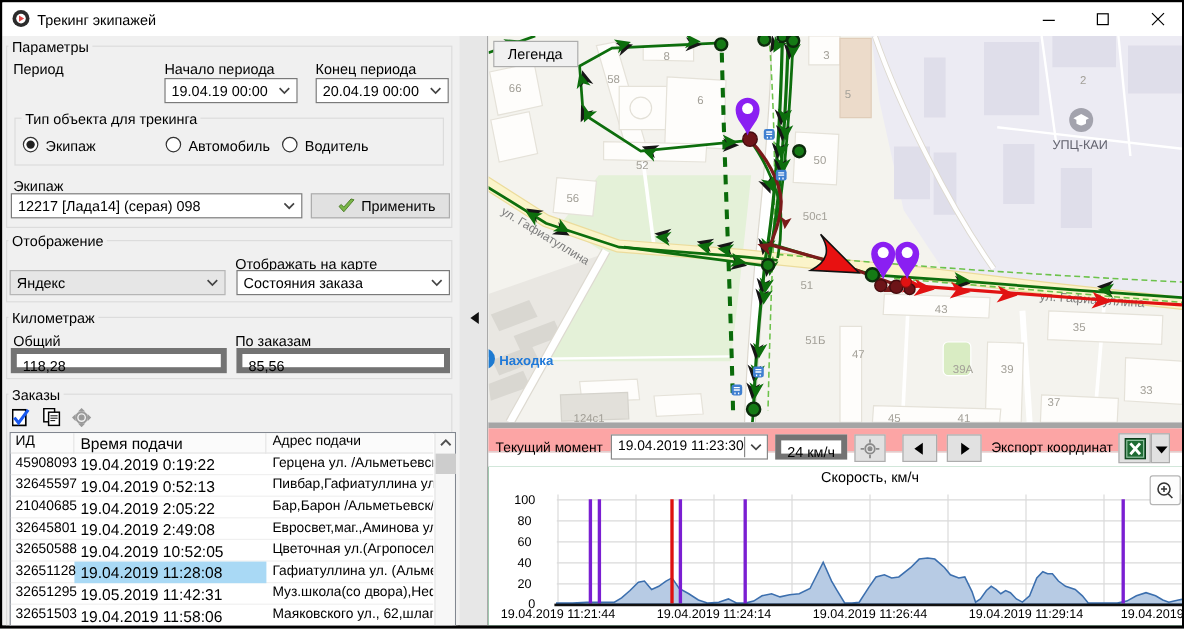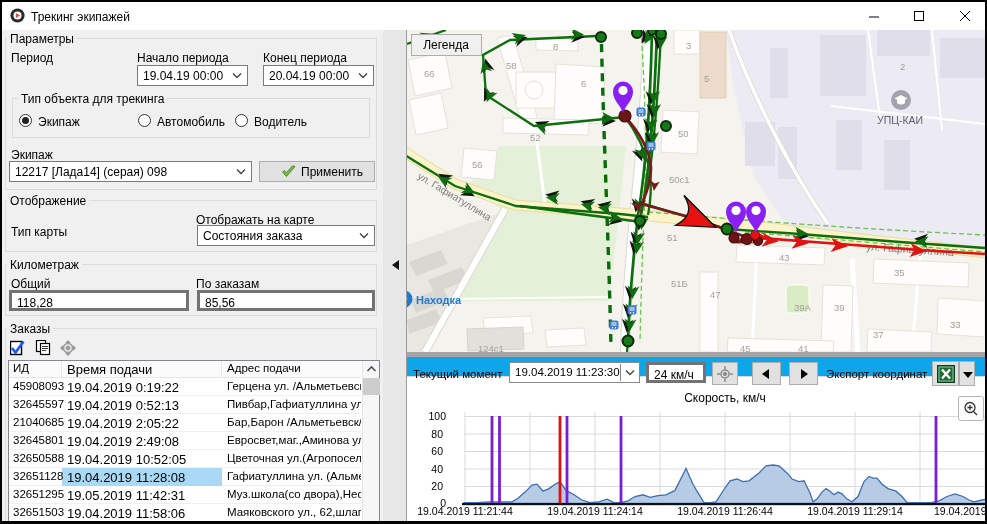--- a/index.html
+++ b/index.html
@@ -11,30 +11,30 @@
 .capbtn{position:absolute;top:0;width:34px;height:28px}
 #tmin{left:855px}#tmax{left:900px}#tclose{left:946px}
 .lbl{position:absolute;white-space:nowrap;font-size:12px}
 #lpanel{position:absolute;left:0;top:28px;width:380px;height:491px;background:#f0f0f0;overflow:hidden}
 .grp{position:absolute;border:1px solid #dcdcdc}
 .grplbl{position:absolute;background:#f0f0f0;padding:0 3px;white-space:nowrap;font-size:12px}
 .combo{position:absolute;background:#fff;border:1px solid #7a7a7a;height:21px}
 .combo .ctext{position:absolute;left:5px;top:3px;font-size:12px;white-space:nowrap}
 .chev{position:absolute;right:1px;top:1px;bottom:1px;width:18px;background:#fff}
 .chev svg{position:absolute;left:3px;top:5px}
-.input{position:absolute;background:#fff;border:3px solid #737373;height:21px;font-size:12px}
+.input{position:absolute;background:#fff;border:5px solid #737373;height:21px;font-size:12px}
 .input .ctext{position:absolute;left:5px;top:3px;white-space:nowrap}
 .radio{position:absolute;width:13px;height:13px;border:1px solid #333;border-radius:50%;background:#fff}
 .radio.on::after{content:"";position:absolute;left:2px;top:2px;width:7px;height:7px;border-radius:50%;background:#222}
 #splitter{position:absolute;left:381px;top:28px;width:24px;height:491px;background:#e7e7e7;border-right:1px solid #9a9a9a}
 #splitarr{position:absolute;left:9px;top:230px;width:0;height:0;border:5px solid transparent;border-right:7px solid #111;border-left:none}
 #rside{position:absolute;left:405px;top:28px;width:578px;height:491px;background:#fff}
 #mapwrap{position:absolute;left:0;top:0;width:578px;height:322px;overflow:hidden}
 #sepbar{position:absolute;left:0;top:322px;width:578px;height:5px;background:#a5a5a5}
-#ctrlbar{position:absolute;left:0;top:327px;width:578px;height:20px;background:#0ea5e9;border-bottom:1px solid #d9d9d9}
+#ctrlbar{position:absolute;left:0;top:327px;width:578px;height:20px;background:#fca5a5;border-bottom:1px solid #d9d9d9}
 #chart{position:absolute;left:0;top:359px;width:578px;height:132px;background:#15803d}
 .btn{position:absolute;background:#e1e1e1;border:1px solid #adadad}
 .tbl{position:absolute;left:6px;top:330px;width:372px;height:162px;background:#fff;border:1px solid #828790}
 .trow{position:absolute;left:0;width:352px;height:18px;border-bottom:1px solid #f0f0f0}
 .c1{position:absolute;left:4px;top:2px;font-size:11.5px;white-space:nowrap}
 .c2{position:absolute;left:58px;top:2px;font-size:13px;white-space:nowrap}
 .c3{position:absolute;left:218px;top:2px;font-size:11.5px;white-space:nowrap;overflow:hidden;width:134px}
 </style></head>
 <body>
 <div id="win">
@@ -99,20 +99,28 @@
       <svg width="16" height="14" viewBox="0 0 16 14" style="position:absolute;left:21px;top:3px">
           <path d="M1.5 7 L5.5 11.5 L14 1.5 L11.5 0.8 L5.5 7.6 L3.4 5.4 Z" fill="#7ab648" stroke="#4e7d2c" stroke-width="0.8"></path>
         </svg>
       <span style="position:absolute;left:41px;top:3px">Применить</span>
     </div>
 
     <div class="grp" style="left:3px;top:170px;width:372px;height:52px"></div>
     <div class="grplbl" style="left:5px;top:164px">Отображение</div>
     <div class="lbl" style="left:9px;top:195px">Тип карты</div>
     <div class="lbl" style="left:194px;top:183px">Отображать на карте</div>
+    <div class="combo" style="left:6px;top:195px;width:180px;background:#e6e6e6;border-color:#b6b6b6">
+      <span class="ctext">Яндекс</span>
+      <div class="chev" style="background:#e6e6e6">
+          <svg width="12" height="8" viewBox="0 0 12 8">
+            <path d="M2 1.5 L6 5.5 L10 1.5" fill="none" stroke="#444" stroke-width="1.4"></path>
+          </svg>
+        </div>
+    </div>
     <div class="combo" style="left:195px;top:195px;width:178px">
       <span class="ctext">Состояния заказа</span>
       <div class="chev">
           <svg width="12" height="8" viewBox="0 0 12 8">
             <path d="M2 1.5 L6 5.5 L10 1.5" fill="none" stroke="#444" stroke-width="1.4"></path>
           </svg>
         </div>
     </div>
 
     <div class="grp" style="left:3px;top:234px;width:372px;height:52px"></div>

